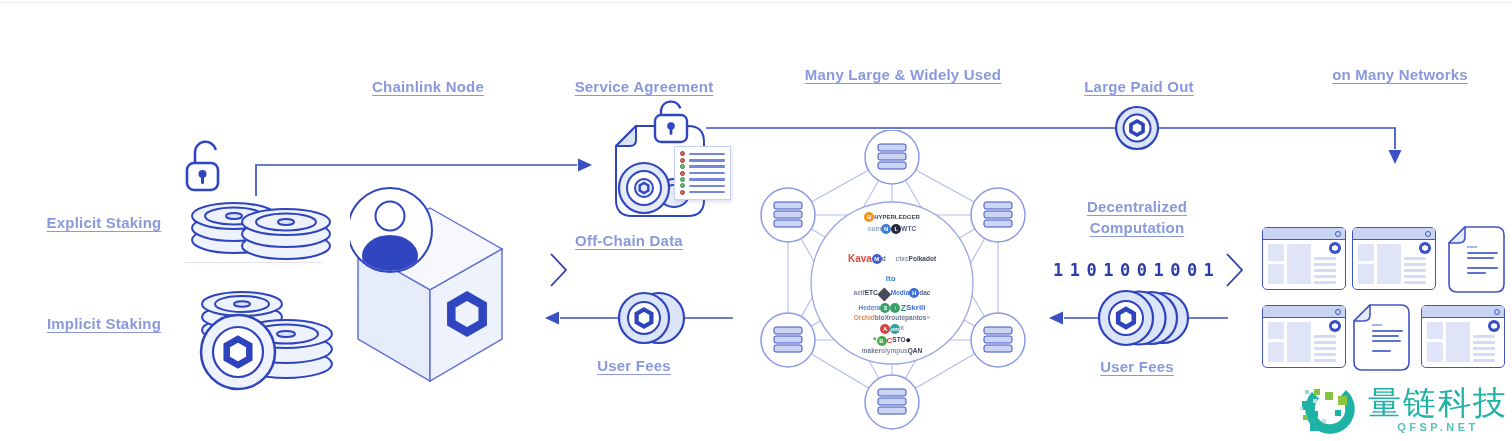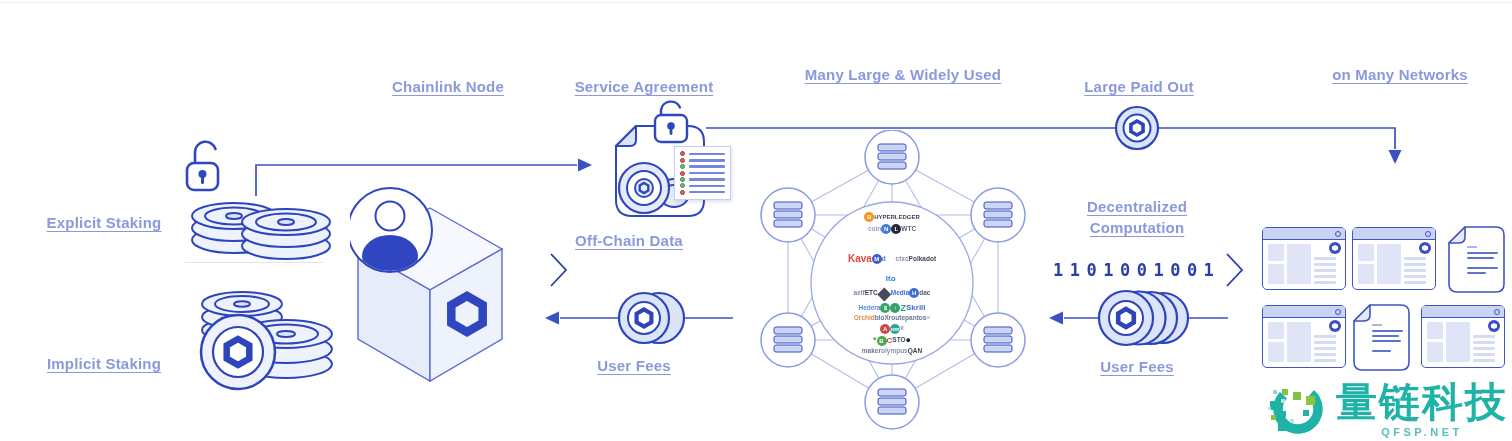--- a/index.html
+++ b/index.html
@@ -66,21 +66,21 @@
   .b-col1{display:flex;flex-direction:column;gap:3px;}
   .blk{background:#dfe5f7;border-radius:1px;}
   .b-col3{display:flex;flex-direction:column;gap:3.5px;margin-top:13px;}
   .b-line{width:22px;height:2.5px;background:#d4dcf5;border-radius:1px;}
   .doc-card{position:absolute;}
   
   #watermark{
     position:absolute;right:4px;bottom:2px;display:flex;align-items:center;gap:8px;
   }
   #wm-text{display:flex;flex-direction:column;align-items:center;}
-  #wm-title{font-size:41px;font-weight:bold;color:#1fb2a6;letter-spacing:2px;line-height:1.1;}
+  #wm-title{font-size:33px;font-weight:normal;color:#1fb2a6;letter-spacing:2px;line-height:1.1;}
   #wm-sub{font-size:11px;font-weight:bold;color:#55c1b7;letter-spacing:3.5px;margin-top:0px;}
   svg{display:block;}
   .abs{position:absolute;}
 </style>
 </head>
 <body>
 
 <div class="topline"></div>
 
 <svg class="abs" style="left:0;top:0;" width="1512" height="441" viewBox="0 0 1512 441">
@@ -91,31 +91,31 @@
     <path d="M1228,318 L1064,318"></path>
   </g>
   <g fill="#3a50c3" stroke="none">
     <polygon points="578,158.5 592,165 578,171.5"></polygon>
     <polygon points="1388.5,150 1401.5,150 1395,164"></polygon>
     <polygon points="559,311.5 545,318 559,324.5"></polygon>
     <polygon points="1063,311.5 1049,318 1063,324.5"></polygon>
   </g>
 </svg>
 
-<div class="lbl" style="left:448px;top:76px;">Chainlink Node</div>
+<div class="lbl" style="left:428px;top:76px;">Chainlink Node</div>
 <div class="lbl" style="left:644px;top:76px;">Service Agreement</div>
 <div class="lbl" style="left:903px;top:64px;">
   <span>Many Large &amp; Widely Used</span>
 </div>
 <div class="lbl" style="left:1139px;top:76px;">Large Paid Out</div>
 <div class="lbl" style="left:1400px;top:64px;">
   <span>on Many Networks</span>
 </div>
 <div class="lbl" style="left:104px;top:212px;">Explicit Staking</div>
-<div class="lbl" style="left:104px;top:313px;margin-top:40px;">Implicit Staking</div>
+<div class="lbl" style="left:104px;top:313px;">Implicit Staking</div>
 <div class="lbl" style="left:629px;top:230px;">Off-Chain Data</div>
 <div class="lbl" style="left:634px;top:355px;">User Fees</div>
 <div class="lbl" style="left:1137px;top:196px;">
   <span>Decentralized</span>
   <span>Computation</span>
 </div>
 <div class="lbl" style="left:1137px;top:356px;">User Fees</div>
 
 <div class="binrow" style="left:549px;top:252px;">
   <svg class="chev" width="20" height="36" viewBox="0 0 20 36">

